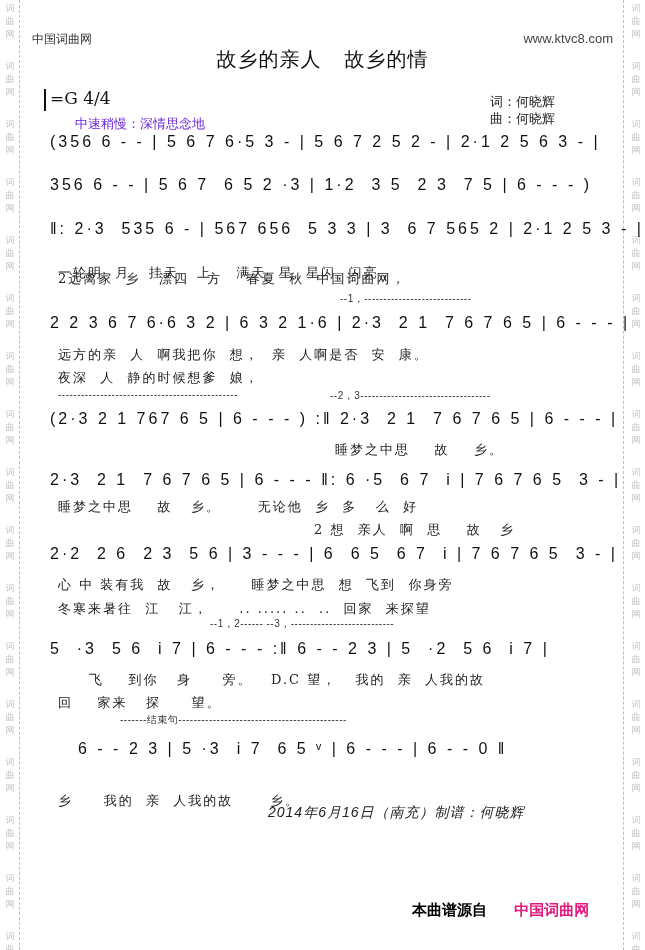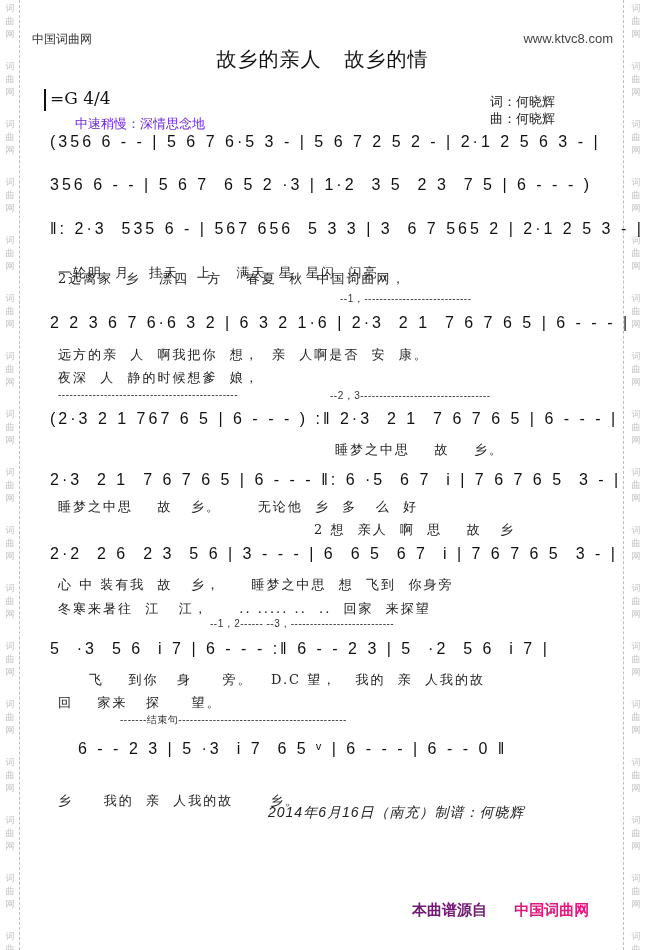--- a/index.html
+++ b/index.html
@@ -23,21 +23,21 @@
   .credit { position: absolute; left: 490px; font-size: 13px; color: #222; }
   .credit.lyr { top: 93px; }
   .credit.mus { top: 110px; }
 
   .row { position: absolute; left: 50px; width: 560px; height: 22px; font-family: "Liberation Sans", sans-serif; font-size: 16px; white-space: pre; letter-spacing: 3px; color: #111; }
   .lyric { position: absolute; left: 58px; font-size: 13px; color: #222; white-space: pre; font-family: "DejaVu Serif", serif; letter-spacing: 2px; }
   .volta { position: absolute; font-size: 10px; color: #333; white-space: pre; font-family: "Liberation Sans", sans-serif; letter-spacing: 0.5px; }
 
   .signature { position: absolute; left: 268px; top: 804px; font-size: 14px; color: #222; font-family: "Liberation Sans", sans-serif; letter-spacing: 1px; font-style: italic; }
   .source { position: absolute; left: 412px; top: 901px; font-size: 15px; font-weight: bold; font-family: "DejaVu Sans", sans-serif; }
-  .source .lbl { color: #701a75; }
+  .source .lbl { color: #000000; }
   .source .brand { color: #e0197d; margin-left: 22px; }
 </style>
 </head>
 <body>
 
 <div class="margin-strip left" id="wm-left">
     <div class="wm-group" style="top: 2px;">词<br>曲<br>网</div>
     <div class="wm-group" style="top: 60px;">词<br>曲<br>网</div>
     <div class="wm-group" style="top: 118px;">词<br>曲<br>网</div>
     <div class="wm-group" style="top: 176px;">词<br>曲<br>网</div>

